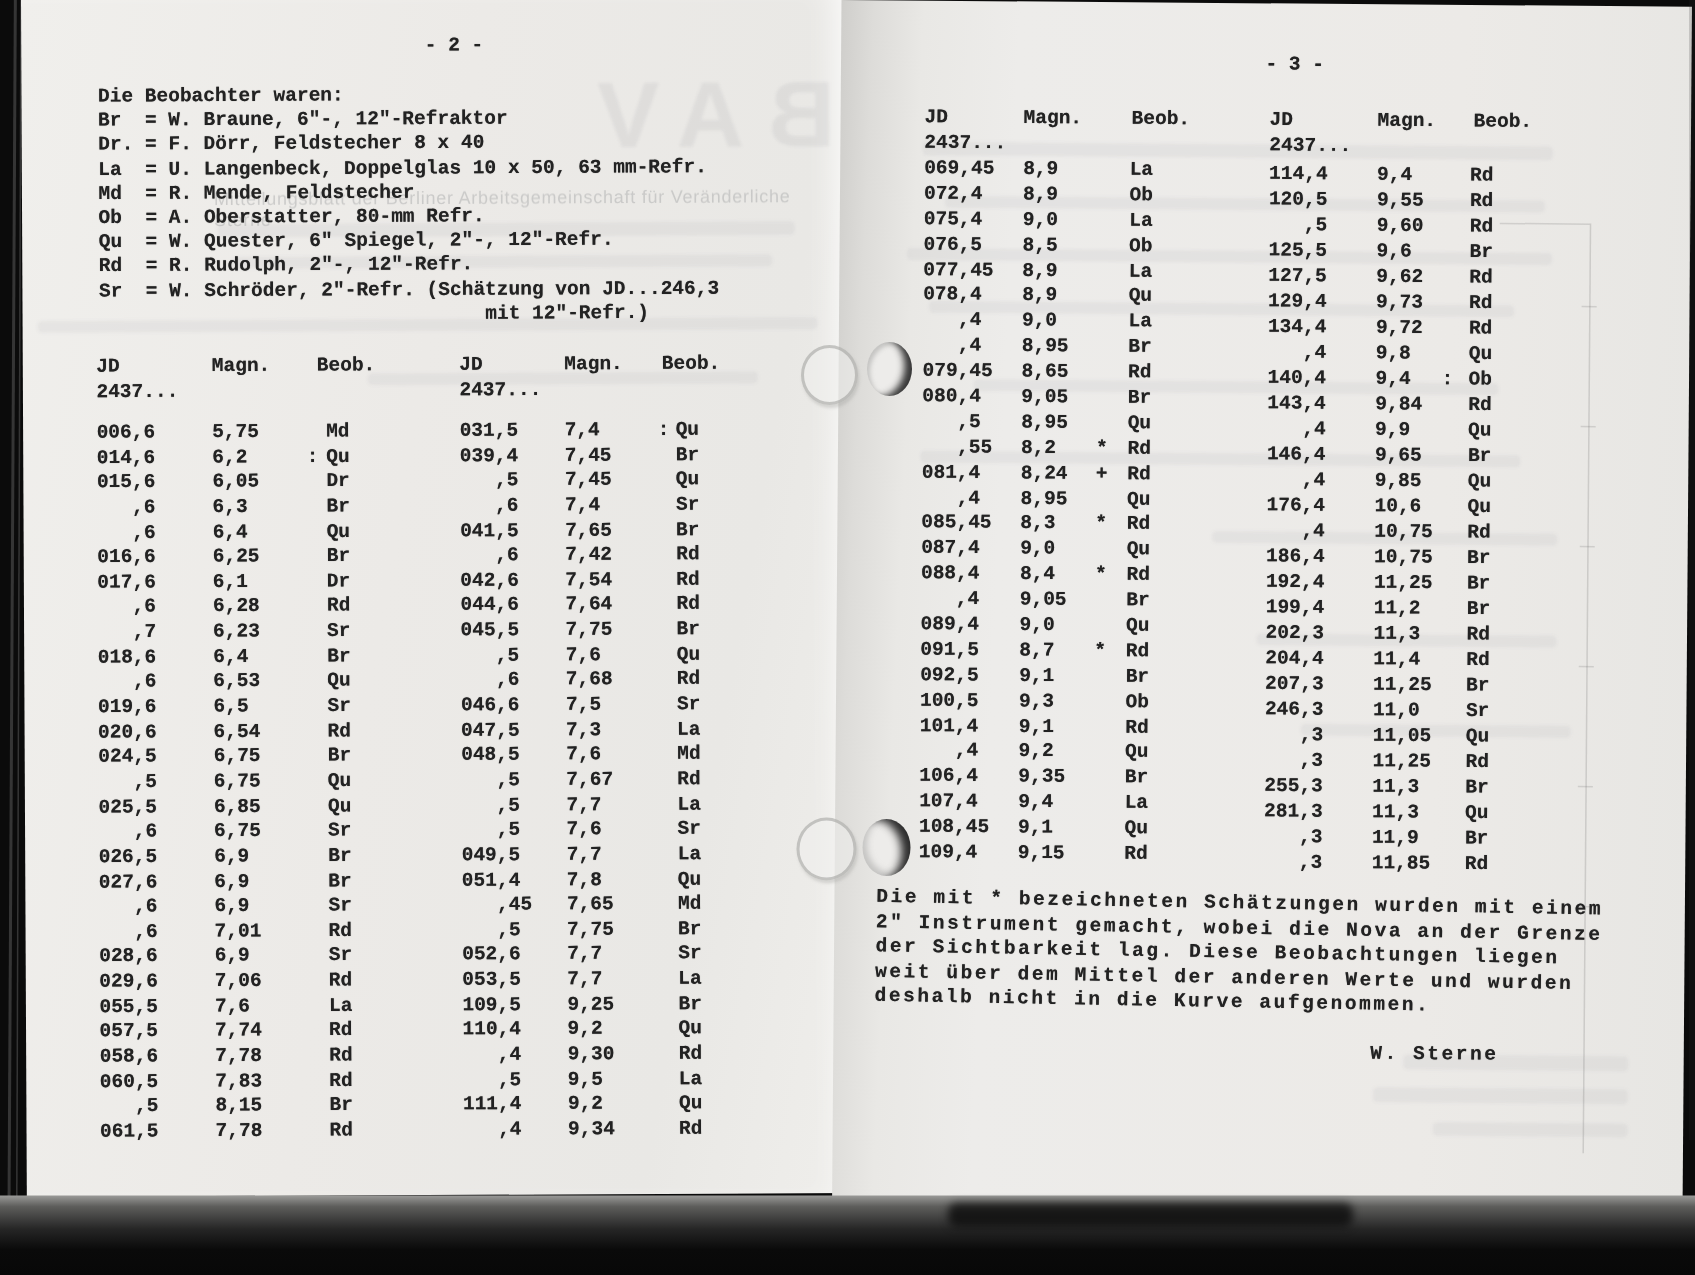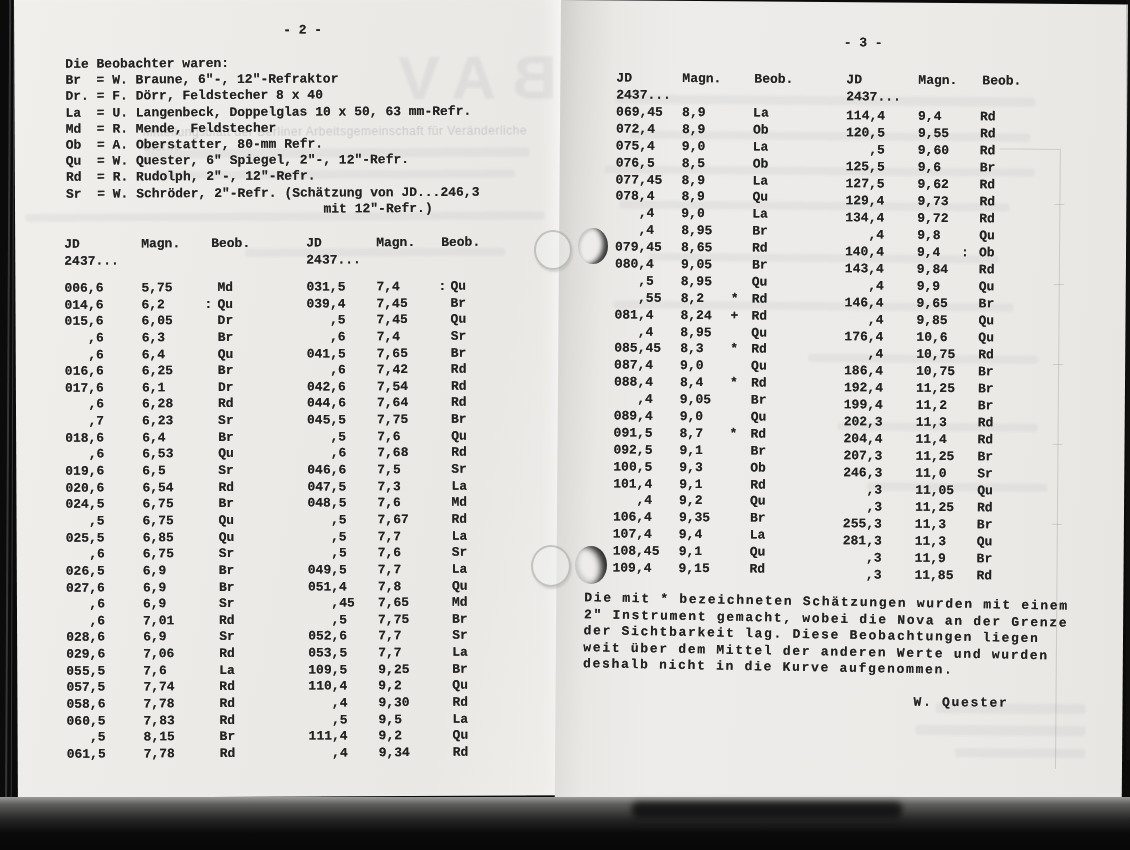--- a/index.html
+++ b/index.html
@@ -125,21 +125,21 @@
 
     <div class="rows mono g-p3a" style="left:56px;top:104px;"><div class="trow"><span>069,45</span><span>8,9</span><span></span><span>La</span></div><div class="trow"><span>072,4</span><span>8,9</span><span></span><span>Ob</span></div><div class="trow"><span>075,4</span><span>9,0</span><span></span><span>La</span></div><div class="trow"><span>076,5</span><span>8,5</span><span></span><span>Ob</span></div><div class="trow"><span>077,45</span><span>8,9</span><span></span><span>La</span></div><div class="trow"><span>078,4</span><span>8,9</span><span></span><span>Qu</span></div><div class="trow"><span>   ,4</span><span>9,0</span><span></span><span>La</span></div><div class="trow"><span>   ,4</span><span>8,95</span><span></span><span>Br</span></div><div class="trow"><span>079,45</span><span>8,65</span><span></span><span>Rd</span></div><div class="trow"><span>080,4</span><span>9,05</span><span></span><span>Br</span></div><div class="trow"><span>   ,5</span><span>8,95</span><span></span><span>Qu</span></div><div class="trow"><span>   ,55</span><span>8,2</span><span>*</span><span>Rd</span></div><div class="trow"><span>081,4</span><span>8,24</span><span>+</span><span>Rd</span></div><div class="trow"><span>   ,4</span><span>8,95</span><span></span><span>Qu</span></div><div class="trow"><span>085,45</span><span>8,3</span><span>*</span><span>Rd</span></div><div class="trow"><span>087,4</span><span>9,0</span><span></span><span>Qu</span></div><div class="trow"><span>088,4</span><span>8,4</span><span>*</span><span>Rd</span></div><div class="trow"><span>   ,4</span><span>9,05</span><span></span><span>Br</span></div><div class="trow"><span>089,4</span><span>9,0</span><span></span><span>Qu</span></div><div class="trow"><span>091,5</span><span>8,7</span><span>*</span><span>Rd</span></div><div class="trow"><span>092,5</span><span>9,1</span><span></span><span>Br</span></div><div class="trow"><span>100,5</span><span>9,3</span><span></span><span>Ob</span></div><div class="trow"><span>101,4</span><span>9,1</span><span></span><span>Rd</span></div><div class="trow"><span>   ,4</span><span>9,2</span><span></span><span>Qu</span></div><div class="trow"><span>106,4</span><span>9,35</span><span></span><span>Br</span></div><div class="trow"><span>107,4</span><span>9,4</span><span></span><span>La</span></div><div class="trow"><span>108,45</span><span>9,1</span><span></span><span>Qu</span></div><div class="trow"><span>109,4</span><span>9,15</span><span></span><span>Rd</span></div></div>
     <div class="rows mono g-p3b" style="left:286px;top:106px;"><div class="trow"><span>114,4</span><span>9,4</span><span></span><span>Rd</span></div><div class="trow"><span>120,5</span><span>9,55</span><span></span><span>Rd</span></div><div class="trow"><span>   ,5</span><span>9,60</span><span></span><span>Rd</span></div><div class="trow"><span>125,5</span><span>9,6</span><span></span><span>Br</span></div><div class="trow"><span>127,5</span><span>9,62</span><span></span><span>Rd</span></div><div class="trow"><span>129,4</span><span>9,73</span><span></span><span>Rd</span></div><div class="trow"><span>134,4</span><span>9,72</span><span></span><span>Rd</span></div><div class="trow"><span>   ,4</span><span>9,8</span><span></span><span>Qu</span></div><div class="trow"><span>140,4</span><span>9,4</span><span>:</span><span>Ob</span></div><div class="trow"><span>143,4</span><span>9,84</span><span></span><span>Rd</span></div><div class="trow"><span>   ,4</span><span>9,9</span><span></span><span>Qu</span></div><div class="trow"><span>146,4</span><span>9,65</span><span></span><span>Br</span></div><div class="trow"><span>   ,4</span><span>9,85</span><span></span><span>Qu</span></div><div class="trow"><span>176,4</span><span>10,6</span><span></span><span>Qu</span></div><div class="trow"><span>   ,4</span><span>10,75</span><span></span><span>Rd</span></div><div class="trow"><span>186,4</span><span>10,75</span><span></span><span>Br</span></div><div class="trow"><span>192,4</span><span>11,25</span><span></span><span>Br</span></div><div class="trow"><span>199,4</span><span>11,2</span><span></span><span>Br</span></div><div class="trow"><span>202,3</span><span>11,3</span><span></span><span>Rd</span></div><div class="trow"><span>204,4</span><span>11,4</span><span></span><span>Rd</span></div><div class="trow"><span>207,3</span><span>11,25</span><span></span><span>Br</span></div><div class="trow"><span>246,3</span><span>11,0</span><span></span><span>Sr</span></div><div class="trow"><span>   ,3</span><span>11,05</span><span></span><span>Qu</span></div><div class="trow"><span>   ,3</span><span>11,25</span><span></span><span>Rd</span></div><div class="trow"><span>255,3</span><span>11,3</span><span></span><span>Br</span></div><div class="trow"><span>281,3</span><span>11,3</span><span></span><span>Qu</span></div><div class="trow"><span>   ,3</span><span>11,9</span><span></span><span>Br</span></div><div class="trow"><span>   ,3</span><span>11,85</span><span></span><span>Rd</span></div></div>
 
     <div class="mono footnote" style="left:28px;top:590px;">Die mit * bezeichneten Schätzungen wurden mit einem
 2" Instrument gemacht, wobei die Nova an der Grenze
 der Sichtbarkeit lag. Diese Beobachtungen liegen
 weit über dem Mittel der anderen Werte und wurden
 deshalb nicht in die Kurve aufgenommen.</div>
 
-    <div class="mono signature" style="left:358px;top:692px;">W. Quester</div>
+    <div class="mono signature" style="left:358px;top:692px;">W. Sterne</div>
   </div>
 
   <div class="hole hole-outline" style="left:534px;top:230px;"></div>
   <div class="hole hole-outline" style="left:531px;top:545px;width:36px;height:38px;"></div>
   <div class="hole hole-dark" style="left:578px;top:228px;"></div>
   <div class="hole hole-dark" style="left:575px;top:546px;width:32px;height:38px;
        box-shadow:inset -9px 3px 6px -3px rgba(35,35,35,0.95),inset 3px -2px 4px rgba(170,170,168,0.6);"></div>
 
   <div class="bottom-band"></div>
   <div class="bottom-blob"></div>

